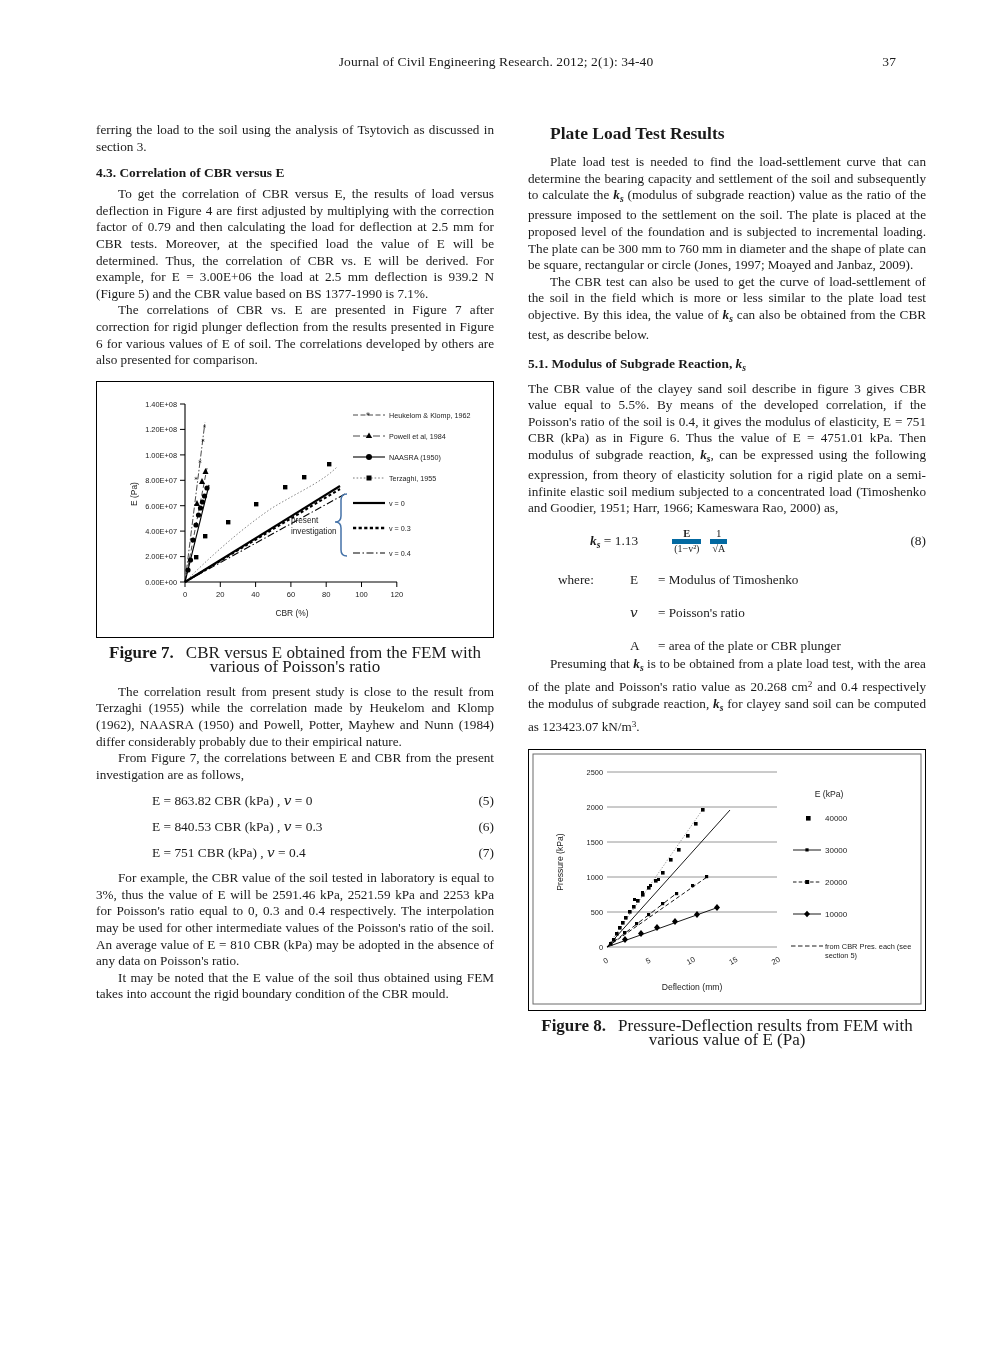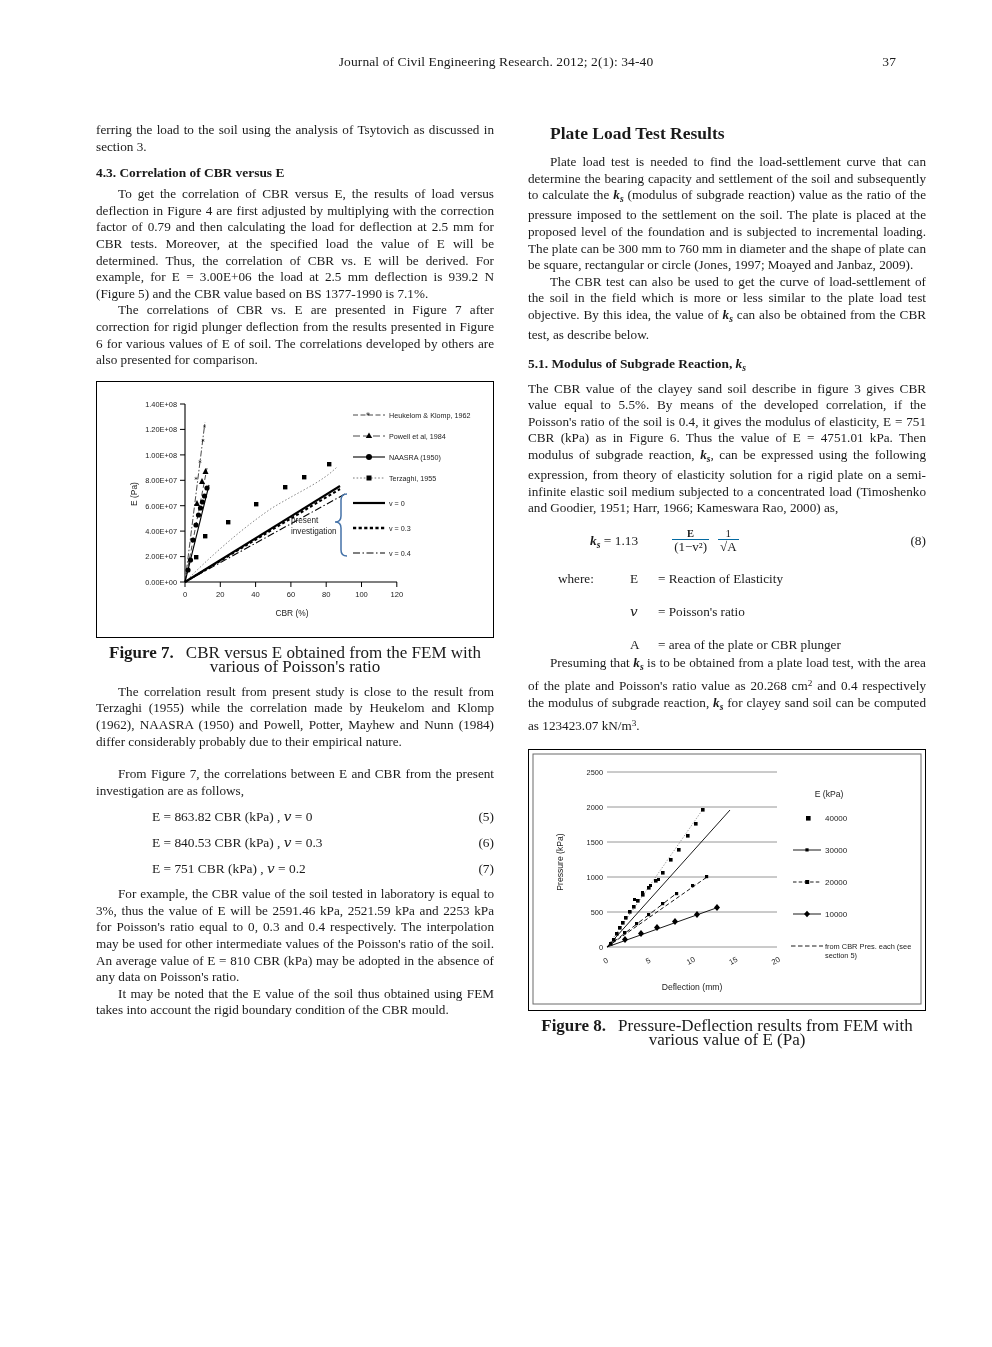--- a/index.html
+++ b/index.html
@@ -64,21 +64,21 @@
   }
   .eqrow .eqbody{flex:1;padding-left:56px;}
   .eqrow .eqno{width:34px;text-align:right;}
   .eq8{
     display:flex;align-items:center;margin:11px 0 6px 0;font-size:13.4px;
   }
   .eq8 .lhs{padding-left:62px;}
   .eq8 .frac-wrap{display:inline-flex;align-items:center;gap:9px;margin-left:34px;}
   .frac{display:inline-flex;flex-direction:column;align-items:center;line-height:1.05;}
   .frac .num{font-size:10.5px;font-weight:bold;padding:0 2px;}
-  .frac .den{font-size:13px;padding:0 2px;border-top:1px solid #0369a1;font-family:Liberation Serif, serif;}
+  .frac .den{font-size:10px;padding:0 2px;border-top:5px solid #0369a1;font-family:Liberation Serif, serif;}
   .frac.small .num{font-weight:normal;font-size:11px;}
   .wherelist{font-size:13.2px;line-height:17px;margin-top:4px;}
   .wherelist .wl{display:flex;margin-top:16px;}
   .wherelist .wkey{width:72px;text-align:left;padding-left:30px;}
   .wherelist .wsym{width:28px;}
   
   .figbox{
     border:1px solid #000;
     background:#fff;
     margin:12px 0 8px 0;
@@ -240,21 +240,21 @@
           </g>
         </svg>
       </div>
 
       <div class="figcap">
         <b>Figure 7.</b><span class="capsp"></span><span>CBR versus E obtained from the FEM with various of Poisson's ratio</span>
       </div>
 
       <p class="ind" style="margin-top:8px;">The correlation result from present study is close to the result from Terzaghi (1955) while the correlation made by Heukelom and Klomp (1962), NAASRA (1950) and Powell, Potter, Mayhew and Nunn (1984) differ considerably probably due to their empirical nature.</p>
 
-      <p class="ind" style="margin-top:16px;">From Figure 7, the correlations between E and CBR from the present investigation are as follows,</p>
+      <p class="ind" style="margin-top:0;">From Figure 7, the correlations between E and CBR from the present investigation are as follows,</p>
 
       <div class="eqrow">
         <span class="eqbody">
           <span>E = 863.82 CBR (kPa) ,</span>
           <span class="mathv">v</span>
           <span>= 0</span>
         </span>
         <span class="eqno">(5)</span>
       </div>
       <div class="eqrow">
@@ -262,21 +262,21 @@
           <span>E = 840.53 CBR (kPa) ,</span>
           <span class="mathv">v</span>
           <span>= 0.3</span>
         </span>
         <span class="eqno">(6)</span>
       </div>
       <div class="eqrow">
         <span class="eqbody">
           <span>E = 751 CBR (kPa) ,</span>
           <span class="mathv">v</span>
-          <span>= 0.2</span>
+          <span>= 0.4</span>
         </span>
         <span class="eqno">(7)</span>
       </div>
 
       <p class="ind" style="margin-top:8px;">For example, the CBR value of the soil tested in laboratory is equal to 3%, thus the value of E will be 2591.46 kPa, 2521.59 kPa and 2253 kPa for Poisson's ratio equal to 0, 0.3 and 0.4 respectively. The interpolation may be used for other intermediate values of the Poisson's ratio of the soil. An average value of E = 810 CBR (kPa) may be adopted in the absence of any data on Poisson's ratio.</p>
       <p class="ind">It may be noted that the E value of the soil thus obtained using FEM takes into account the rigid boundary condition of the CBR mould.</p>
     </div>
 
     <div class="col">
 
@@ -305,21 +305,21 @@
           </span>
         </span>
         <span style="flex:1"></span>
         <span class="eqno">(8)</span>
       </div>
 
       <div class="wherelist">
         <div class="wl">
           <span class="wkey">where:</span>
           <span class="wsym">E</span>
-          <span>= Reaction of Elasticity</span>
+          <span>= Modulus of Timoshenko</span>
         </div>
         <div class="wl">
           <span class="wkey"></span>
           <span class="wsym mathv">v</span>
           <span>= Poisson's ratio</span>
         </div>
         <div class="wl">
           <span class="wkey"></span>
           <span class="wsym">A</span>
           <span>= area of the plate or CBR plunger</span>

